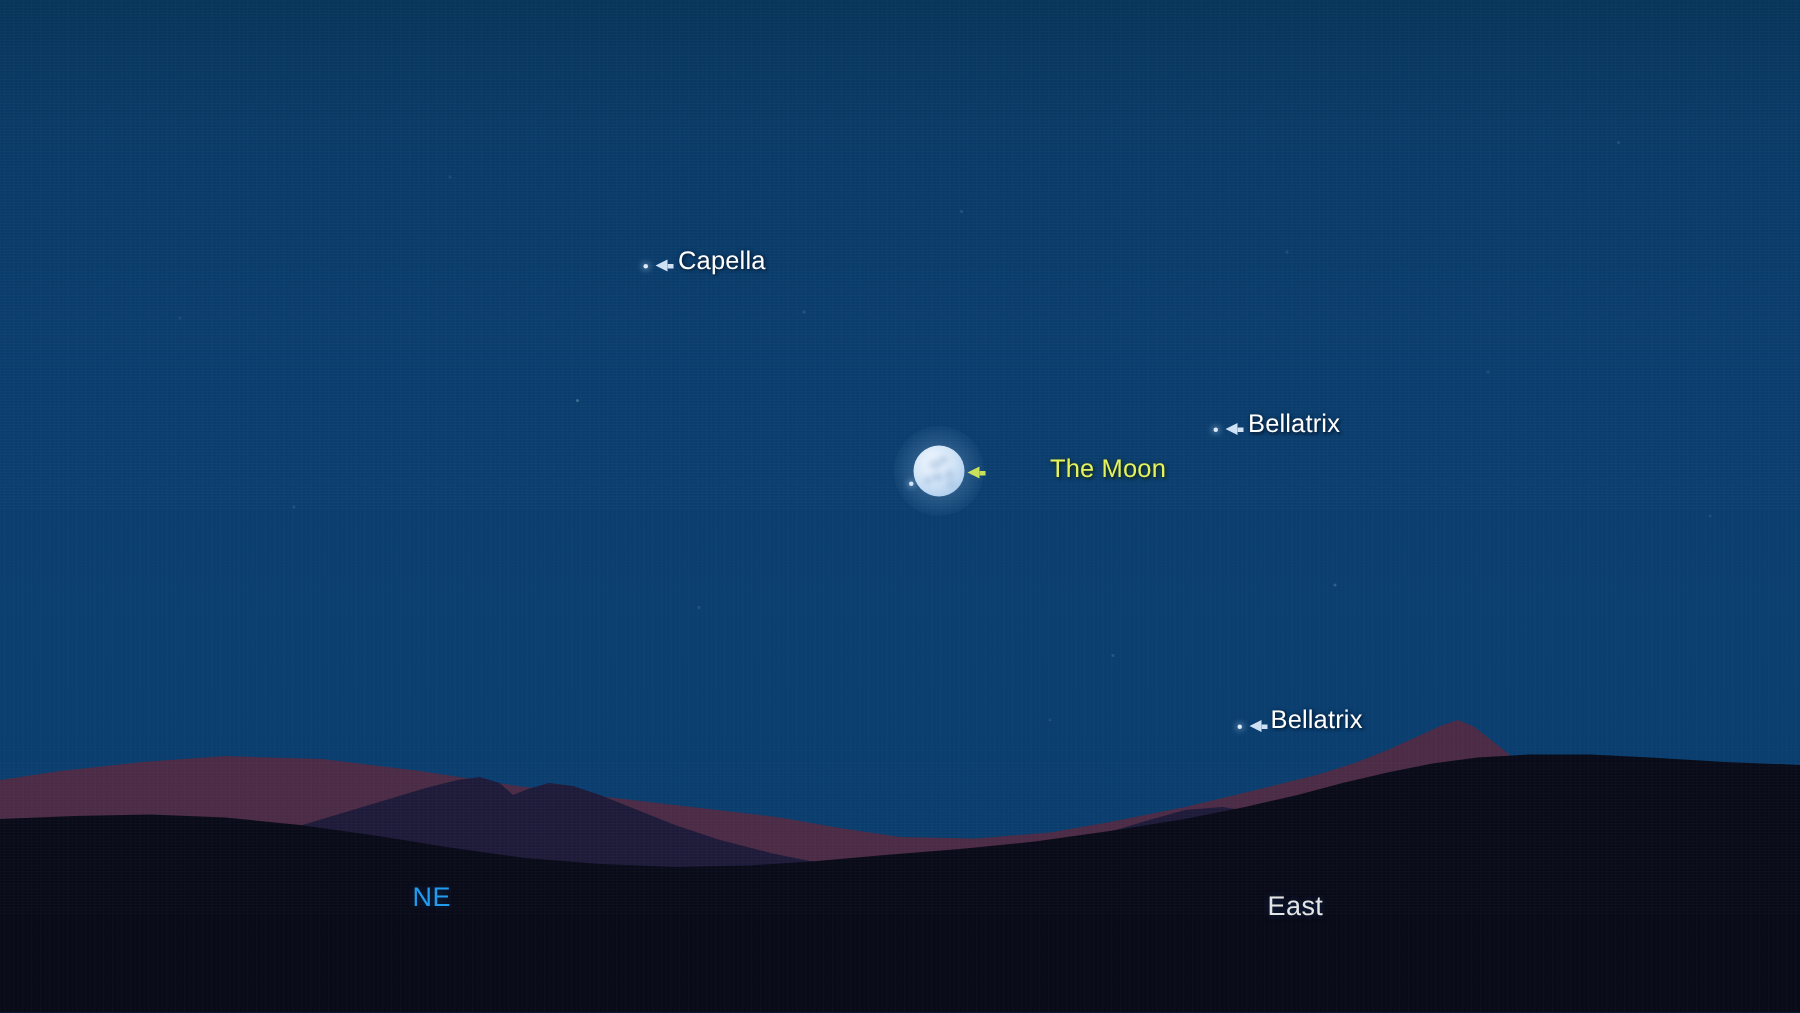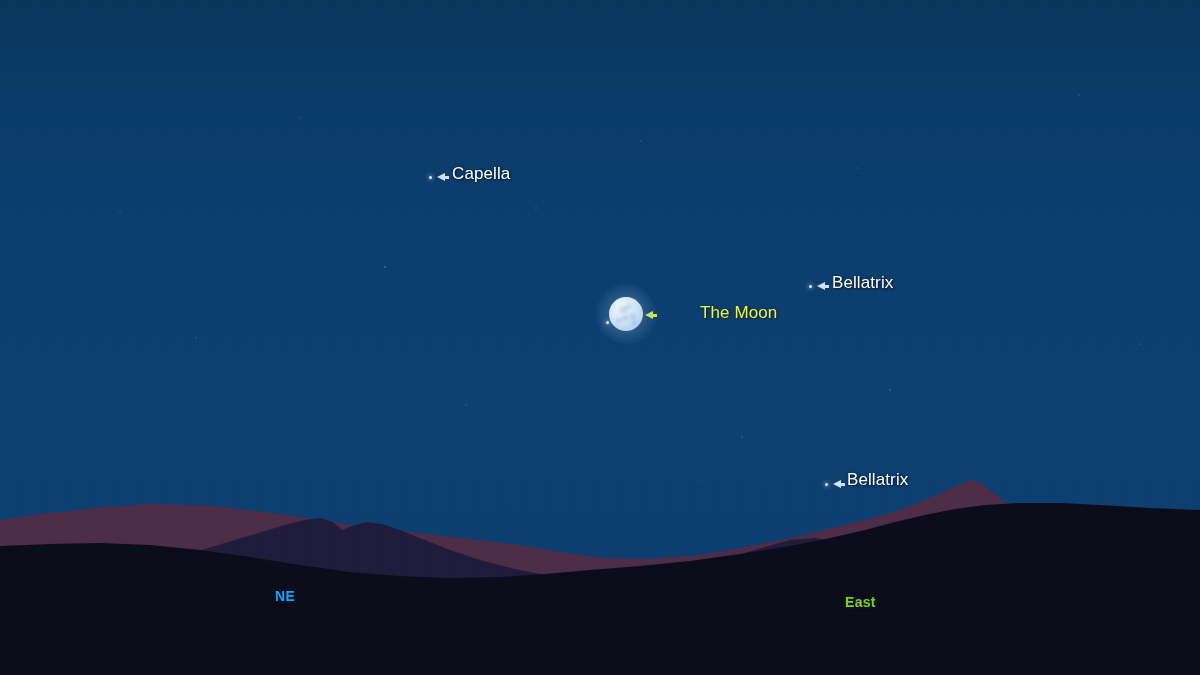--- a/index.html
+++ b/index.html
@@ -155,22 +155,22 @@
     position: absolute;
     border-radius: 50%;
     background: rgba(140,175,212,0.42);
     filter: blur(1.6px);
   }
 
   
   .compass {
     position: absolute;
     font-family: "Liberation Sans", sans-serif;
-    font-weight: bold;
-    font-size: 14px;
+    font-weight: normal;
+    font-size: 18px;
     color: #1f9bf0;
     letter-spacing: 0.3px;
     text-shadow: 0 0 4px rgba(10,60,120,0.6);
   }
 
   
   #grain {
     position: absolute;
     left: 0; top: 0;
     width: 1200px;
@@ -271,18 +271,18 @@
         <div class="pointer moon-pointer" style="left: 645px; top: 311px;">
           <span class="tri"></span>
           <span class="tail"></span>
         </div>
         <div class="obj-label moon-label" style="color: rgb(228, 243, 94); top: 304px; left: 660px; margin-left: 40px;">The Moon</div>
       </div>
     </div>
 
   <div id="compass-layer">
       <div class="compass" style="left: 275px; top: 588px; color: rgb(31, 155, 240);">NE</div>
-      <div class="compass" style="left: 845px; top: 594px; color: #84cc16;">East</div>
+      <div class="compass" style="left: 845px; top: 594px; color: #e5e5e5;">East</div>
     </div>
 
   <div id="grain"></div>
 
 </div>
 
 </body></html>

